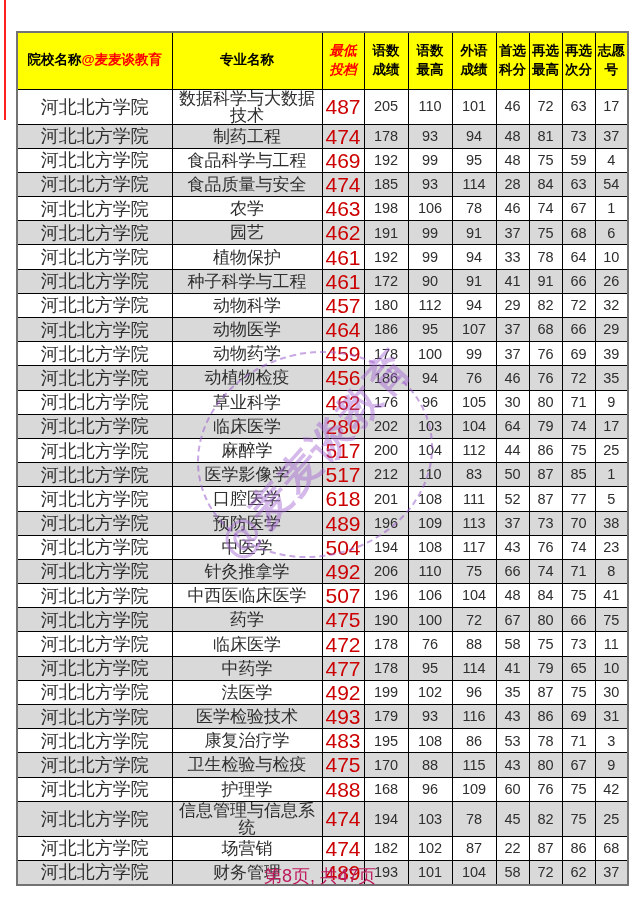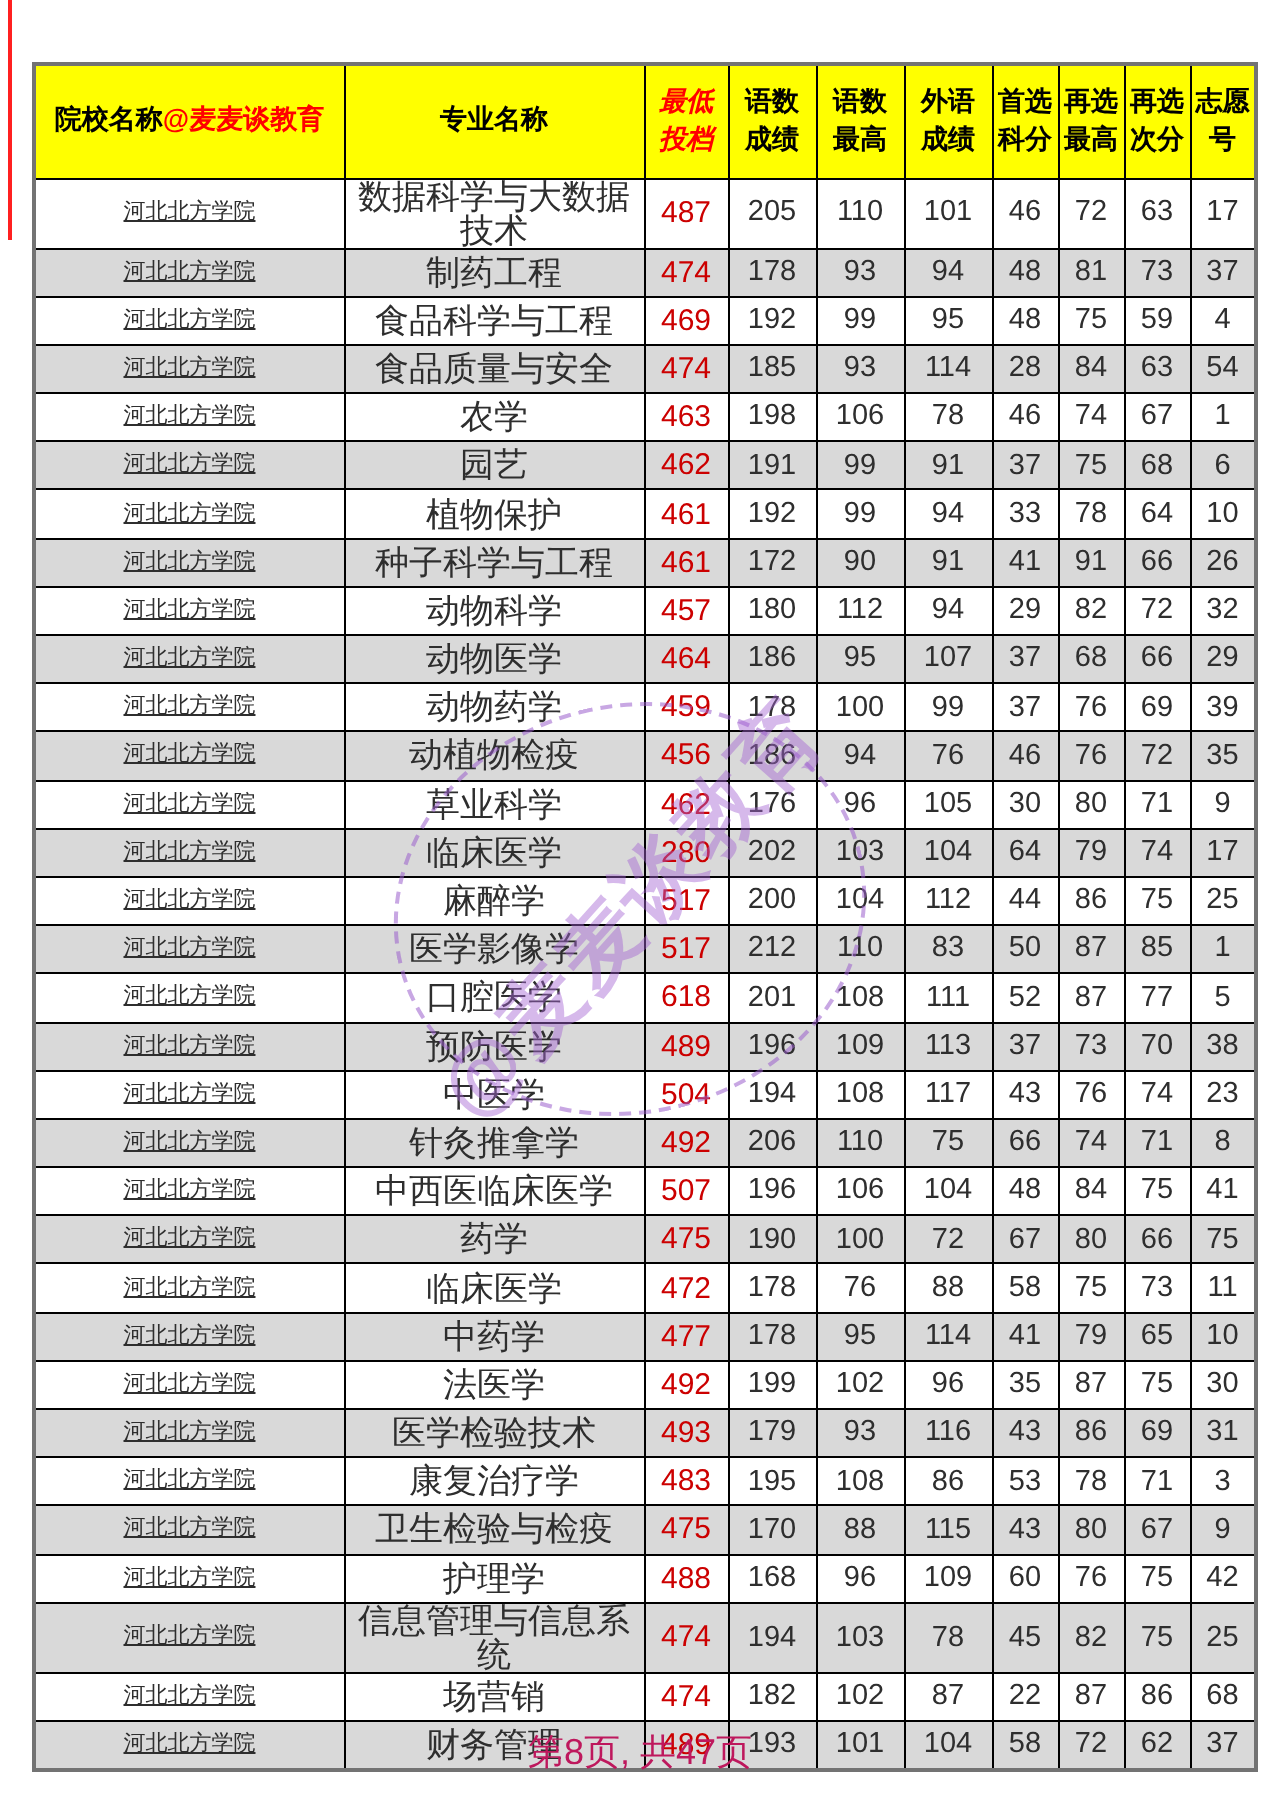--- a/index.html
+++ b/index.html
@@ -42,23 +42,23 @@
   thead th .hdr-red{ color:#FF0000; }
   thead th.min-hdr{ color:#FF0000;font-style:italic; }
   tbody td{
     height:24.2px;
     font-size:14.5px;
     color:#2e2e2e;
     background:#ffffff;
     line-height:1;
   }
   tbody tr:nth-child(even) td{ background:#D9D9D9; }
-  tbody td.college-cell{ font-size:11px;text-decoration:underline; }
+  tbody td.college-cell{ font-size:18px; }
   tbody td.major-cell{ font-size:17px; }
-  tbody td.min-score{ color:#CC0000; font-size:15px; }
+  tbody td.min-score{ color:#CC0000; font-size:21px; }
   .page-footer{
     position:absolute; left:0; top:864px; width:640px;
     text-align:center;
     font-size:18px;
     color:#be185d;
     z-index:1;
   }
   .watermark{
     position:absolute;
     left:196px; top:352px;

